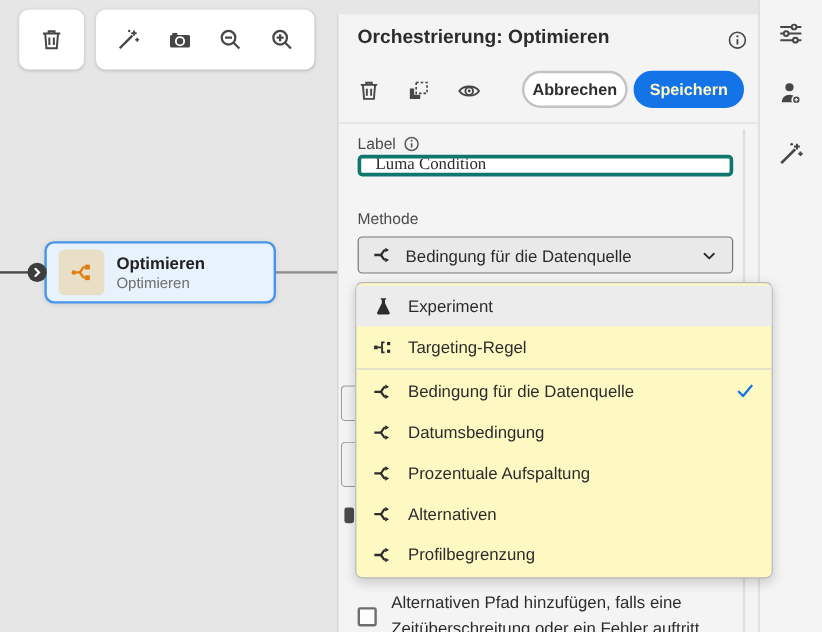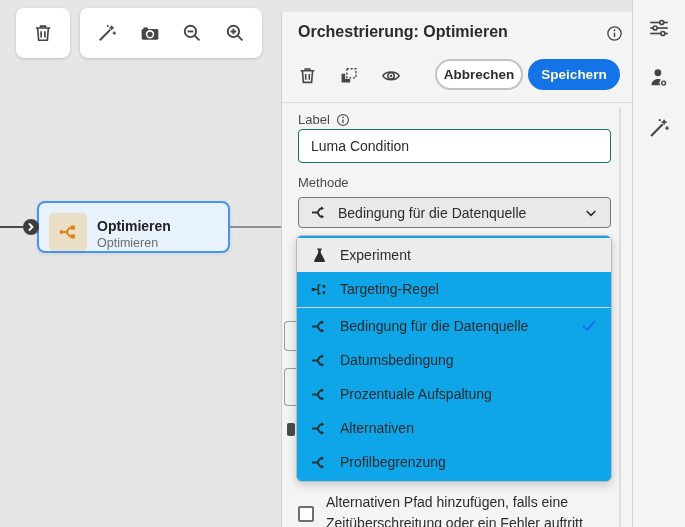--- a/index.html
+++ b/index.html
@@ -12,53 +12,53 @@
   .tg1 { left:16px; top:8px; width:54px; height:50px; }
   .tg2 { left:80px; top:8px; width:182px; height:50px; padding:0 6px; }
   .tool-btn { width:34px; height:34px; display:flex; align-items:center; justify-content:center; border-radius:4px; cursor:pointer; }
   .icon { display:inline-flex; align-items:center; justify-content:center; color:#464646; }
   svg { display:block; }
 
   .edge { background:#4b4b4b; height:2px; }
   .edge-right { background:#8f8f8f; }
   .edge-dot { width:16px; height:16px; border-radius:50%; background:#3d3d3d; display:flex; align-items:center; justify-content:center; z-index:2; }
 
-  .node { left:37px; top:201px; width:193px; height:52px; background:#e8f2fc; border:2px solid #4695e8; border-radius:8px; display:flex; align-items:flex-end; gap:10px; padding:0 10px; box-shadow:0 1px 4px rgba(0,0,0,.10); z-index:1; }
+  .node { left:37px; top:201px; width:193px; height:52px; background:#e8f2fc; border:2px solid #4695e8; border-radius:8px; display:flex; align-items:center; gap:10px; padding:0 10px; box-shadow:0 1px 4px rgba(0,0,0,.10); z-index:1; }
   .node-tile { width:38px; height:38px; background:#e9dec6; border-radius:5px; display:flex; align-items:center; justify-content:center; flex:0 0 auto; }
   .node-title { font-size:14px; font-weight:700; color:#222; line-height:18px; }
   .node-sub { font-size:12.5px; color:#6e6e6e; line-height:16px; }
 
   
   .panel { left:281px; top:0; width:351px; height:527px; background:#f4f4f4; border-left:1px solid #cfcfcf;margin-top:12px; }
   .panel .abs { position:absolute; }
   .panel-title { left:16px; top:11px; font-size:16px; font-weight:700; color:#2c2c2c; }
   .info-btn { left:322px; top:11px; width:20px; height:20px; display:flex; align-items:center; justify-content:center; cursor:pointer; }
   .ptool { top:47px; height:32px; display:flex; align-items:center; }
   .ptool-icon { width:30px; height:30px; display:flex; align-items:center; justify-content:center; cursor:pointer; }
   .btn { border-radius:16px; height:31px; display:flex; align-items:center; justify-content:center; font-size:13.5px; font-weight:700; cursor:pointer; }
   .btn-quiet { left:153px; top:47px; width:88px; background:#fff; border:2px solid #c3c3c3; color:#2e2e2e; }
   .btn-accent { left:246px; top:47px; width:92px; background:#1473e6; border:2px solid #1473e6; color:#fef9c3; }
   .panel-divider { left:0; top:90px; width:351px; height:1px; background:#dcdcdc; }
 
   .field-label { font-size:13px; color:#4b4b4b; display:flex; align-items:center; gap:6px; }
   .lbl-row { left:16px; top:100px; }
-  .text-input { left:16px; top:117px; width:313px; height:34px; background:#fff; border:1px solid #0f766e; border-radius:4px; font-size:14px; color:#2c2c2c; padding:0 12px; font-family:Liberation Sans, sans-serif; }
+  .text-input { left:16px; top:117px; width:313px; height:18px; background:#fff; border:3px solid #0f766e; border-radius:4px; font-size:14px; color:#2c2c2c; padding:0 12px; font-family:Liberation Serif, serif; }
   .methode-lbl { left:16px; top:163px; }
   .select { left:16px; top:185px; width:313px; height:31px; background:#e9e9e9; border:1px solid #767676; border-radius:4px; display:flex; align-items:center; gap:10px; padding:0 12px; cursor:pointer; }
   .select-label { font-size:14px; color:#2c2c2c; }
   .select .chev { margin-left:auto; }
 
   .scroll-track { left:337px; top:96px; width:2px; height:424px; background:#dedede; }
 
   .frag { border:1px solid #9a9a9a; border-right:none; border-radius:4px 0 0 4px; background:#f2f2f2; }
   .frag1 { left:2px; top:309px; width:12px; height:30px; }
   .frag2 { left:2px; top:356px; width:12px; height:38px; }
   .frag3 { left:5px; top:411px; width:8px; height:13px; background:#4b4b4b; border-radius:2px; }
 
-  .dropdown { left:14px; top:223px; width:316px; background:#0ea5e9; border:1px solid #b9b9b9; border-radius:6px; box-shadow:0 3px 10px rgba(0,0,0,.18); padding:2px 0; z-index:5; }
+  .dropdown { left:14px; top:223px; width:348px; background:#fef9c3; border:1px solid #b9b9b9; border-radius:6px; box-shadow:0 3px 10px rgba(0,0,0,.18); padding:2px 0; z-index:5; }
   .dd-item { height:34px; display:flex; align-items:center; gap:12px; padding:0 14px; font-size:14px; color:#2c2c2c; cursor:pointer; }
   .dd-item.hl { background:#ececec; }
   .dd-divider { height:1px; background:#d3d3d3; margin:1px 0; }
   .dd-check { margin-left:auto; display:flex; }
 
   .cb-row { left:16px; top:480px; width:310px; display:flex; gap:12px; align-items:center; }
   .cb-box { width:16px; height:16px; border:2px solid #6e6e6e; border-radius:2px; background:#fdfdfd; margin-top:2px; flex:0 0 auto; cursor:pointer; }
   .cb-label { font-size:14px; color:#2c2c2c; line-height:21px; width:272px; }
 
   

